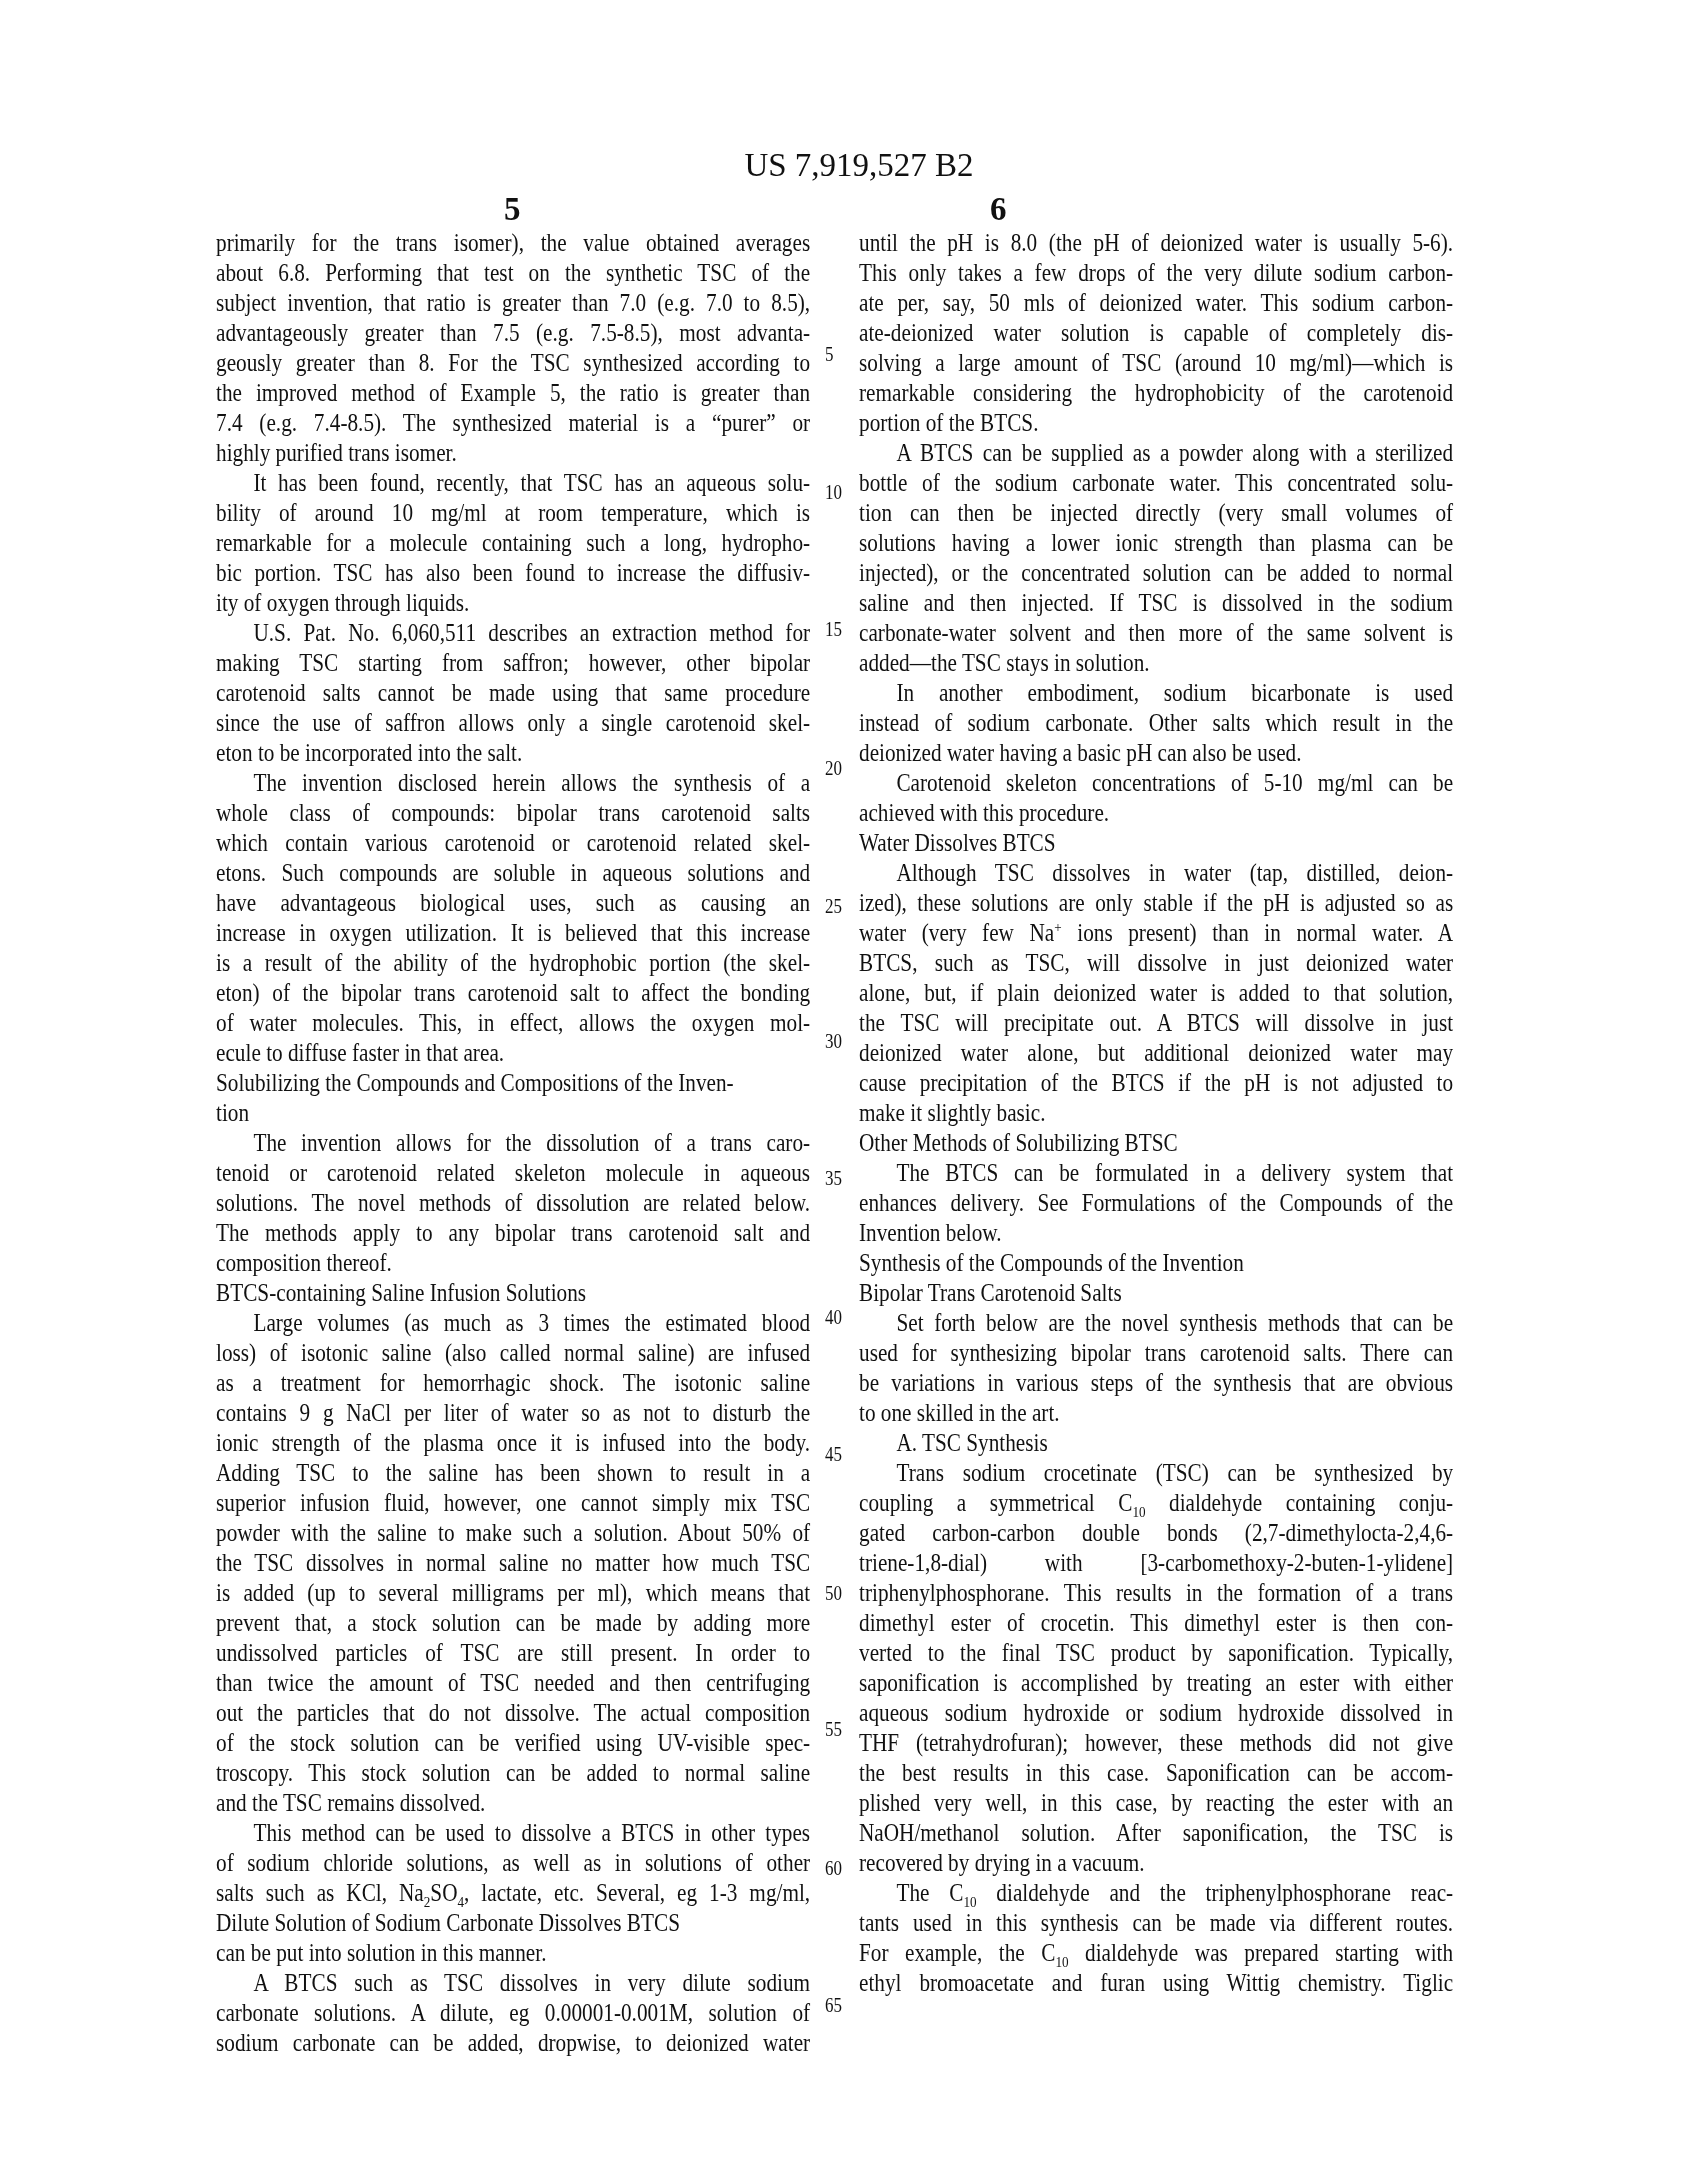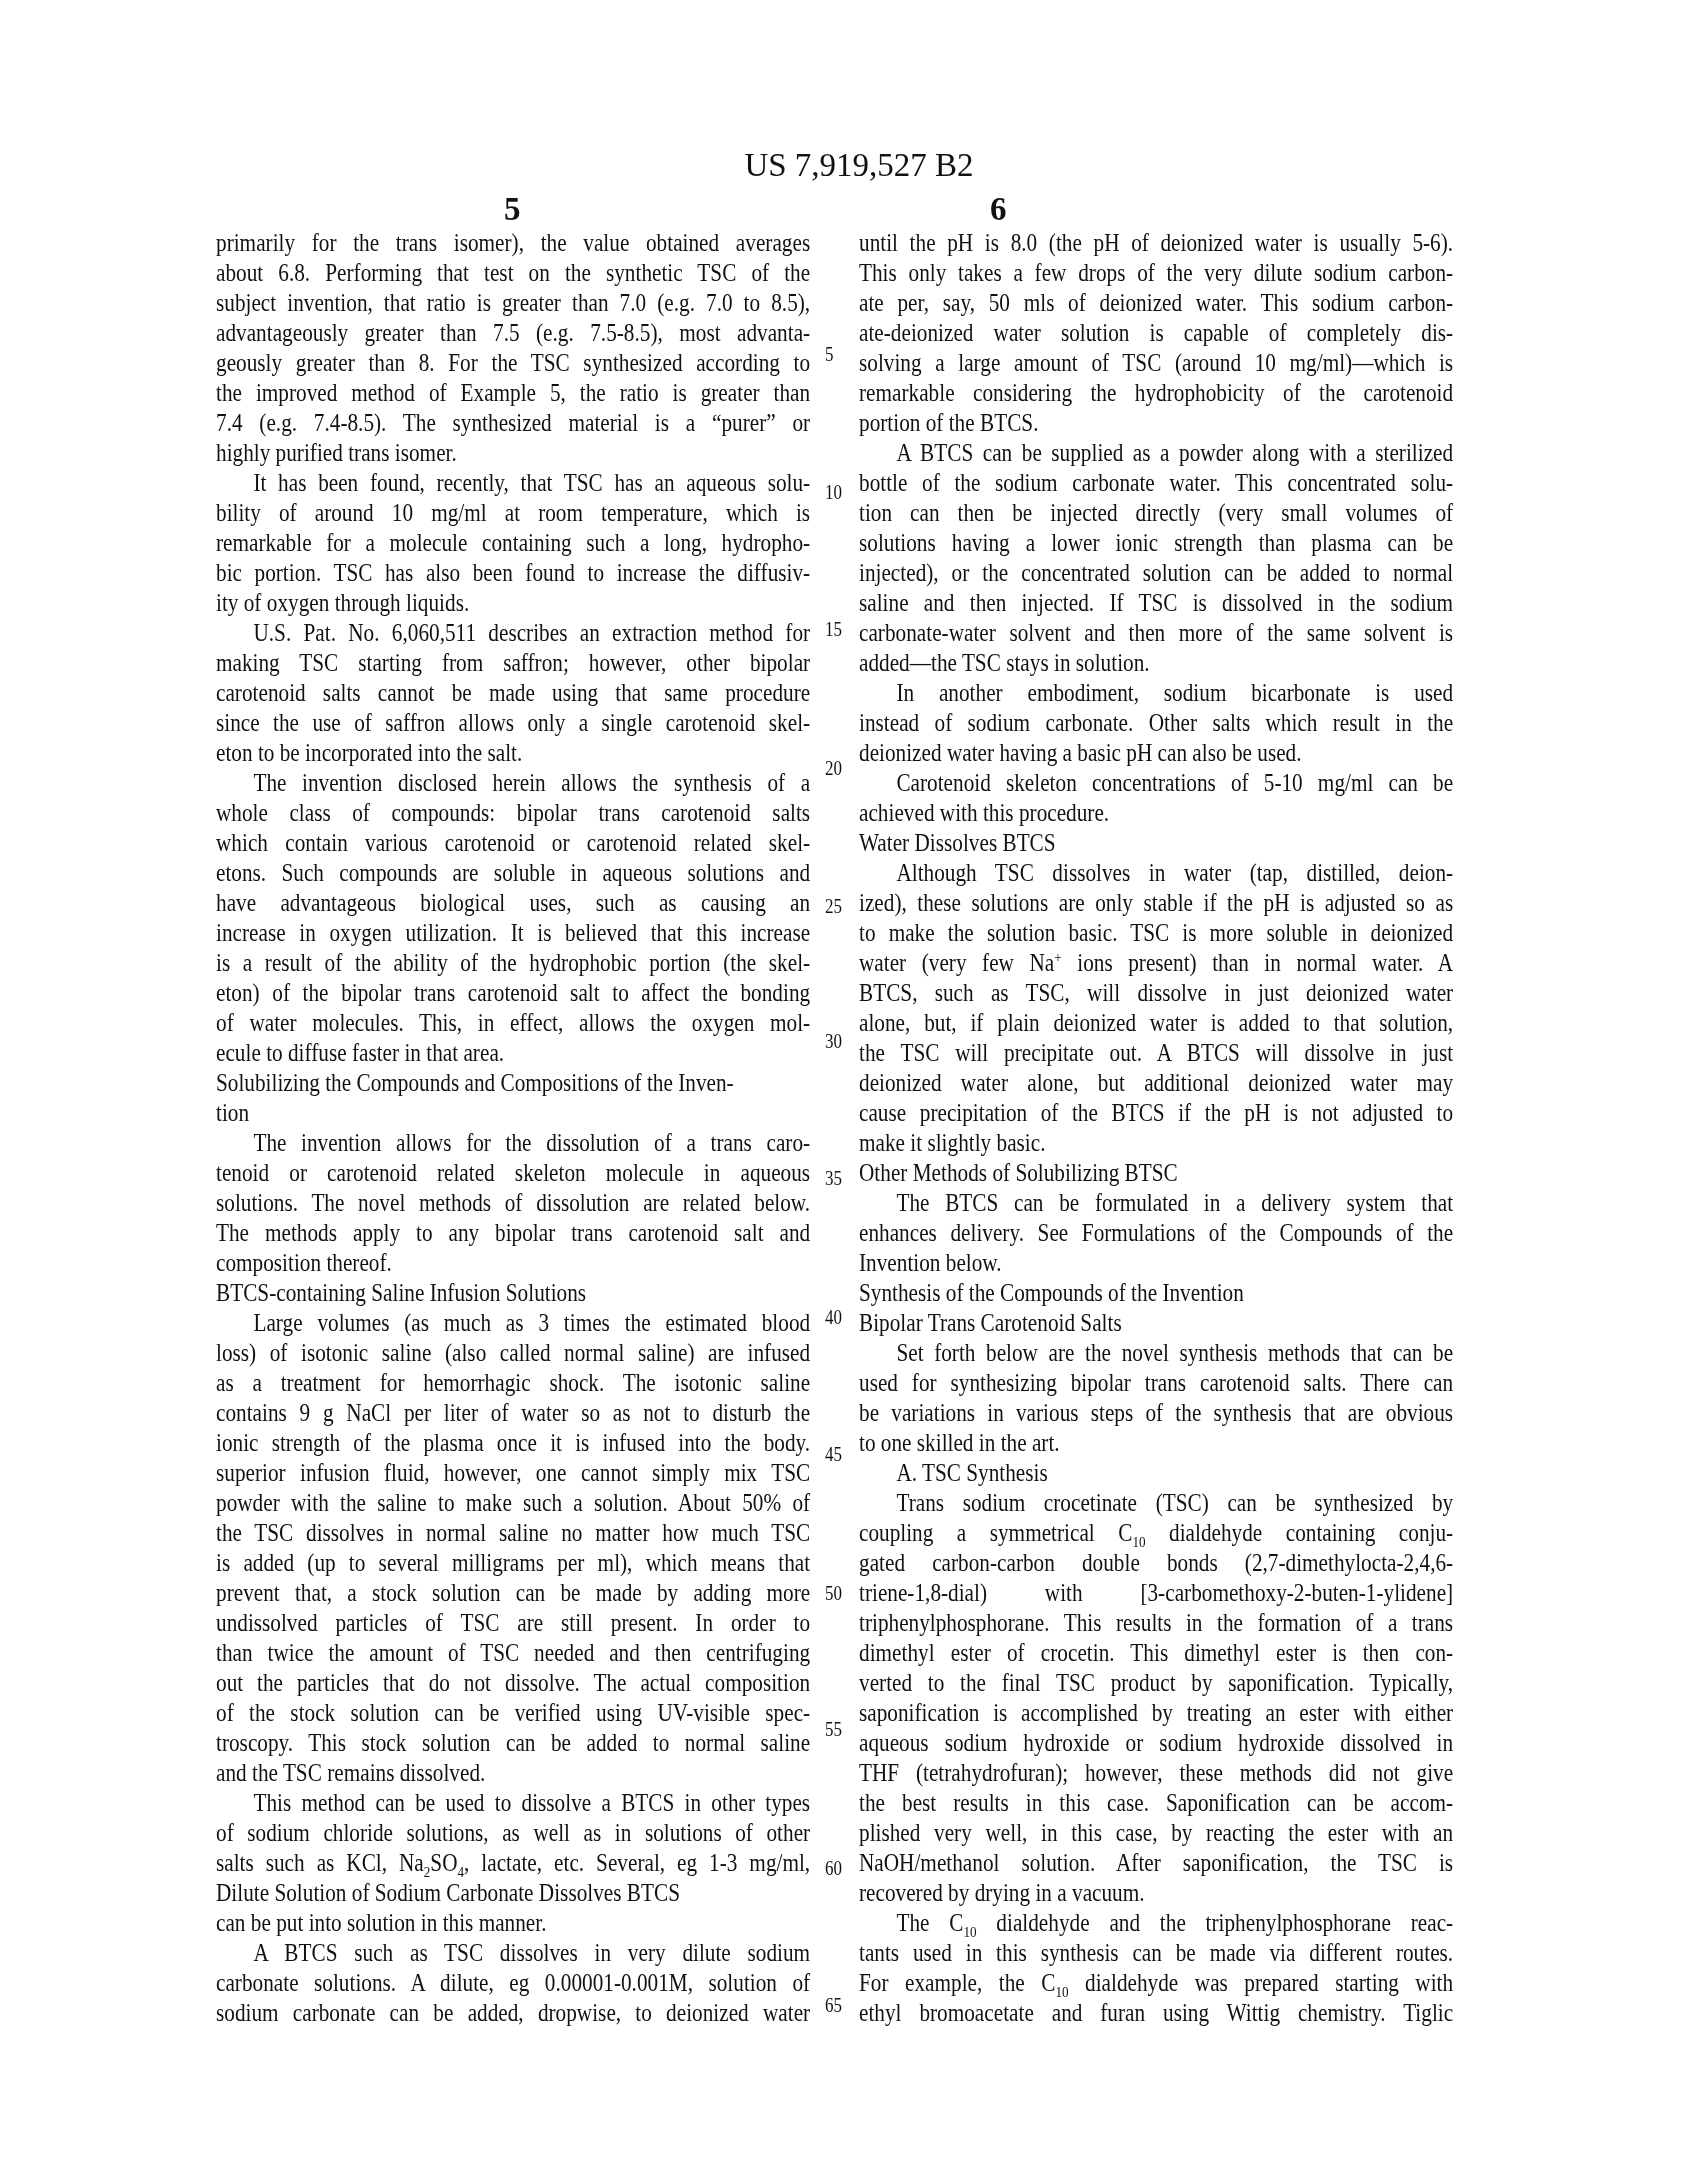--- a/index.html
+++ b/index.html
@@ -147,20 +147,23 @@
     <div class="line">
       <span class="in">as a treatment for hemorrhagic shock. The isotonic saline</span>
     </div>
     <div class="line">
       <span class="in">contains 9 g NaCl per liter of water so as not to disturb the</span>
     </div>
     <div class="line">
       <span class="in">ionic strength of the plasma once it is infused into the body.</span>
     </div>
     <div class="line">
+      <span class="in">Adding TSC to the saline has been shown to result in a</span>
+    </div>
+    <div class="line">
       <span class="in">superior infusion fluid, however, one cannot simply mix TSC</span>
     </div>
     <div class="line">
       <span class="in">powder with the saline to make such a solution. About 50% of</span>
     </div>
     <div class="line">
       <span class="in">the TSC dissolves in normal saline no matter how much TSC</span>
     </div>
     <div class="line">
       <span class="in">is added (up to several milligrams per ml), which means that</span>
@@ -273,23 +276,20 @@
       <span class="in">achieved with this procedure.</span>
     </div>
     <div class="line head">
       <span class="in">Water Dissolves BTCS</span>
     </div>
     <div class="line indent">
       <span class="in">Although TSC dissolves in water (tap, distilled, deion-</span>
     </div>
     <div class="line">
       <span class="in">ized), these solutions are only stable if the pH is adjusted so as</span>
-    </div>
-    <div class="line">
-      <span class="in">to make the solution basic. TSC is more soluble in deionized</span>
     </div>
     <div class="line">
       <span class="in">water (very few Na<sup>+</sup> ions present) than in normal water. A</span>
     </div>
     <div class="line">
       <span class="in">BTCS, such as TSC, will dissolve in just deionized water</span>
     </div>
     <div class="line">
       <span class="in">alone, but, if plain deionized water is added to that solution,</span>
     </div>

